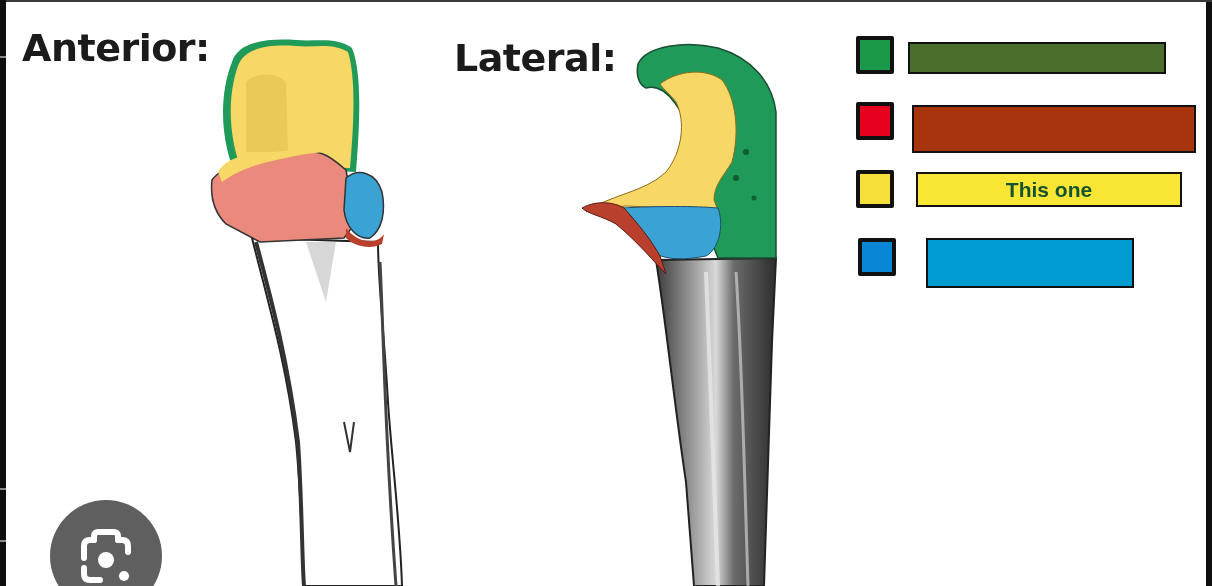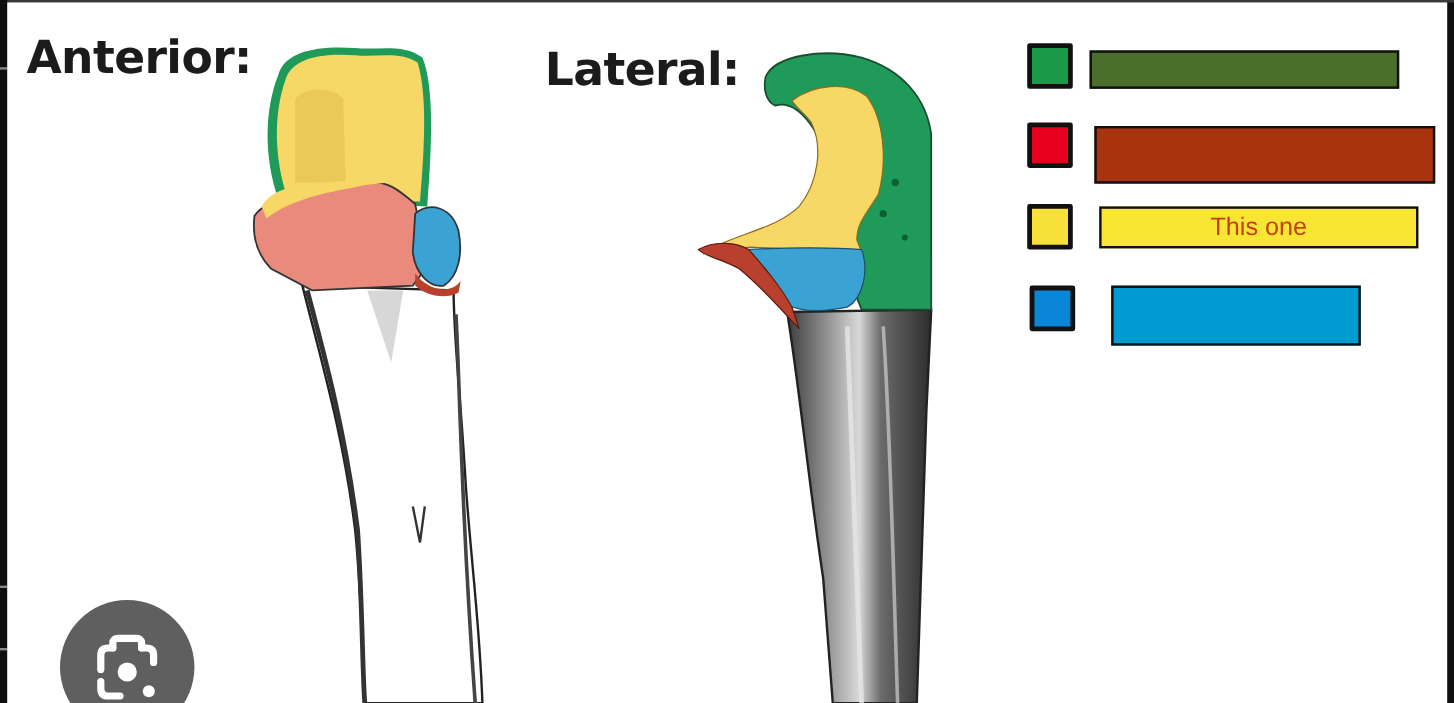--- a/index.html
+++ b/index.html
@@ -4,21 +4,21 @@
   <style>
     html, body { margin:0; padding:0; }
     body { width:1212px; height:586px; overflow:hidden; background:#0e0f0e; position:relative; font-family:"DejaVu Sans", sans-serif; }
     .left-strip { position:absolute; left:0; top:0; width:6px; height:586px; background:#0e0f0e; }
     .left-strip .tick { position:absolute; left:0; width:6px; height:2px; background:#8a8a8a; }
     .canvas { position:absolute; left:6px; top:2px; width:1200px; height:584px; background:#ffffff; overflow:hidden; }
     .top-line { position:absolute; left:0; top:0; width:1212px; height:2px; background:#3a3a3a; }
     .title { position:absolute; font-weight:bold; color:#1b1b1b; font-size:38px; letter-spacing:-0.5px; }
     .bones { position:absolute; left:0; top:0; }
     .legend-swatch { position:absolute; width:38px; height:38px; border:4px solid #111; box-sizing:border-box; border-radius:2px; }
-    .legend-bar { position:absolute; border:2px solid #111; box-sizing:border-box; display:flex; align-items:center; justify-content:center; font-family:"Liberation Sans", sans-serif; font-size:21px; color:#c2410c; }
+    .legend-bar { position:absolute; border:2px solid #111; box-sizing:border-box; display:flex; align-items:center; justify-content:center; font-family:"Liberation Sans", sans-serif; font-size:21px; color:#14532d;font-weight:bold; }
     .lens-btn { position:absolute; left:44px; top:498px; width:112px; height:112px; border-radius:50%; background:#5f5f5f; }
     .lens-btn svg { position:absolute; left:0; top:0; }
   </style>
 </head>
 <body>
 
 <div class="top-line"></div>
 
 <div class="left-strip">
   <div class="tick" style="top:56px;"></div>

